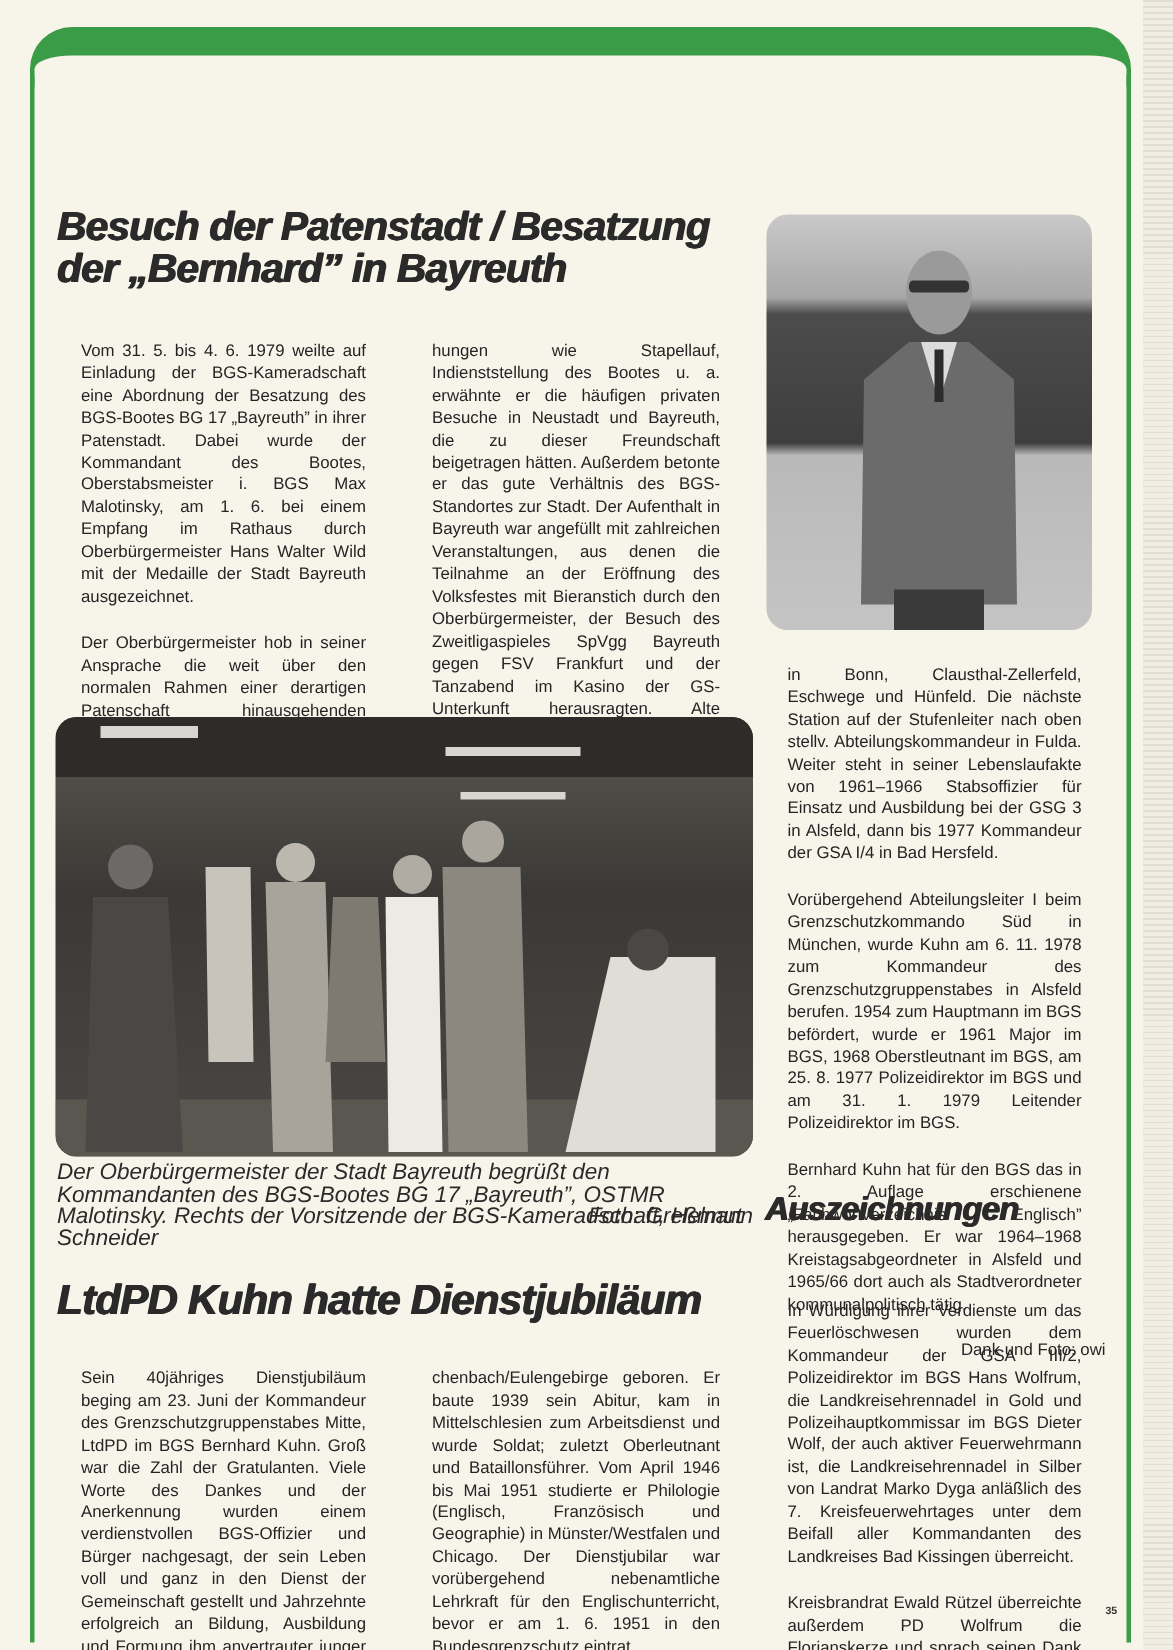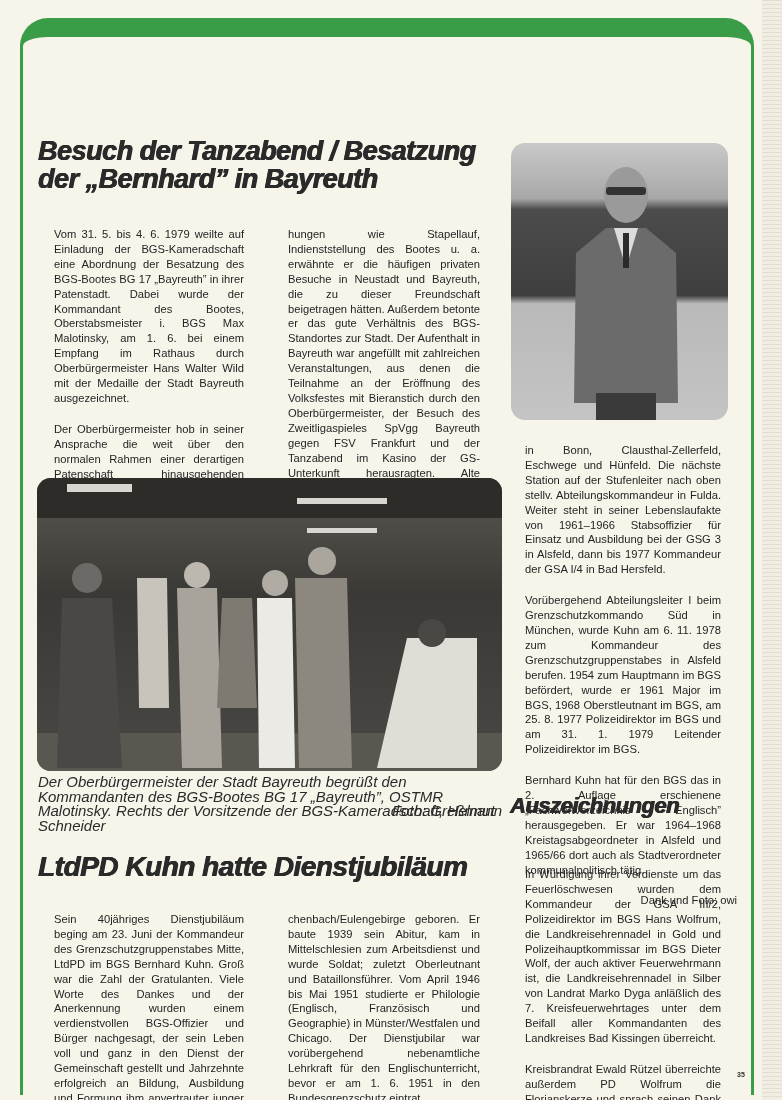--- a/index.html
+++ b/index.html
@@ -60,21 +60,21 @@
 </style>
 </head>
 <body>
 
 <div class="frame-top"></div>
 <div class="frame-left"></div>
 <div class="frame-right"></div>
 <div class="edge-right"></div>
 
 <div class="headline h1">
-  <div>Besuch der Tanzabend / Besatzung</div>
+  <div>Besuch der Patenstadt / Besatzung</div>
   <div>der „Bernhard” in Bayreuth</div>
 </div>
 
 <div class="col" style="left:38px; top:211px; width:222px;">
   <p>Vom 31. 5. bis 4. 6. 1979 weilte auf Einladung der BGS-Kameradschaft eine Abordnung der Besatzung des BGS-Bootes BG 17 „Bayreuth” in ihrer Patenstadt. Dabei wurde der Kommandant des Bootes, Oberstabsmeister i. BGS Max Malotinsky, am 1. 6. bei einem Empfang im Rathaus durch Oberbürgermeister Hans Walter Wild mit der Medaille der Stadt Bayreuth ausgezeichnet.</p>
   <p>Der Oberbürgermeister hob in seiner Ansprache die weit über den normalen Rahmen einer derartigen Patenschaft hinausgehenden freundschaftlichen Beziehungen zwischen der Besatzung des Bootes und der Stadt hervor, an denen der Kommandant wesentlichen Anteil habe. Neben den offiziellen Anlässen für diese Bezie-</p>
 </div>
 
 <div class="col" style="left:272px; top:211px; width:224px;">
   <p>hungen wie Stapellauf, Indienststellung des Bootes u. a. erwähnte er die häufigen privaten Besuche in Neustadt und Bayreuth, die zu dieser Freundschaft beigetragen hätten. Außerdem betonte er das gute Verhältnis des BGS-Standortes zur Stadt. Der Aufenthalt in Bayreuth war angefüllt mit zahlreichen Veranstaltungen, aus denen die Teilnahme an der Eröffnung des Volksfestes mit Bieranstich durch den Oberbürgermeister, der Besuch des Zweitligaspieles SpVgg Bayreuth gegen FSV Frankfurt und der Tanzabend im Kasino der GS-Unterkunft herausragten. Alte Freundschaften wurden aufgefrischt, neue geschlossen und das Band zwischen „Preußen und Bayern” gefestigt.</p>

